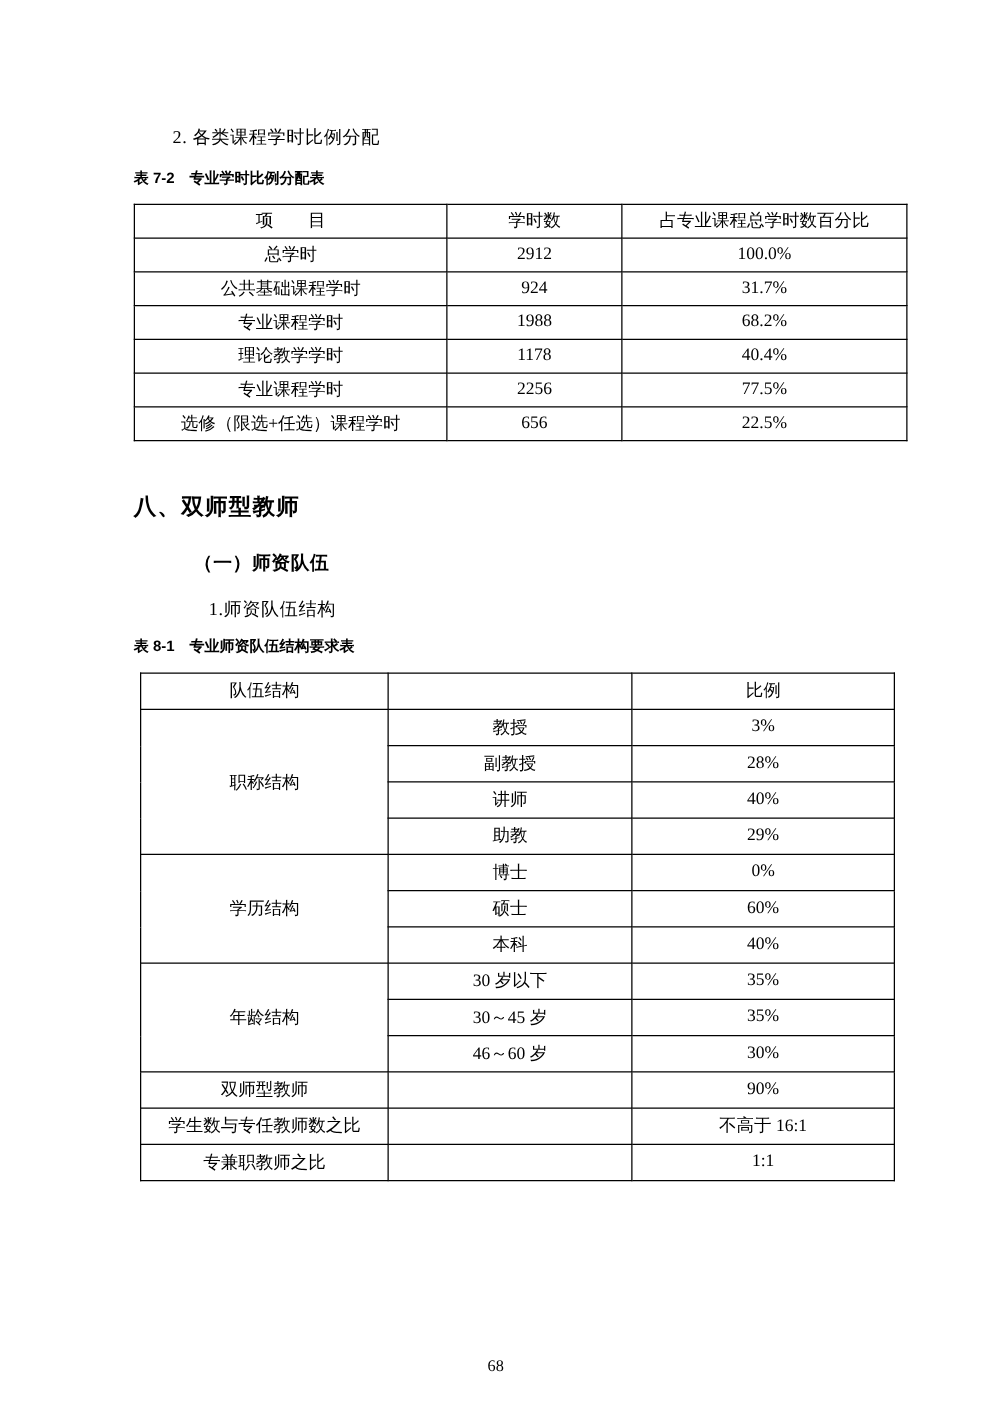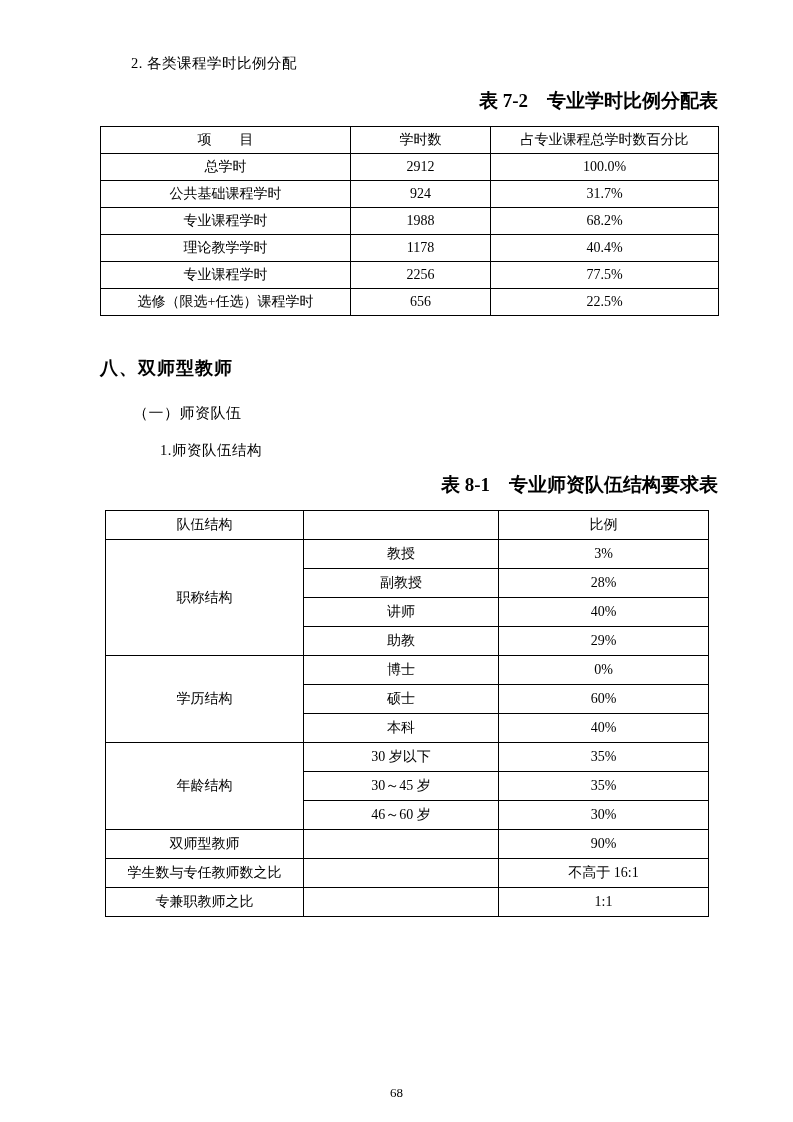--- a/index.html
+++ b/index.html
@@ -9,36 +9,36 @@
     width: 793px;
     height: 1122px;
     margin: 0 auto;
     background: #ffffff;
     color: #000000;
     font-family: "Liberation Serif", "DejaVu Serif", serif;
     overflow: hidden;
   }
   .content {
     position: absolute;
-    left: 100px;
+    left: 107px;
     top: 0;
     width: 618px;
-    padding-top: 54px;
+    padding-top: 100px;
   }
   .list-heading {
     font-size: 14.5px;
     margin-left: 31px;
     letter-spacing: 0.5px;
   }
   .table-caption {
     margin-top: 15px;
-    text-align: right;
+    text-align: left;
     font-weight: bold;
-    font-size: 19px;
-    font-family: Liberation Serif, serif;
+    font-size: 12px;
+    font-family: Liberation Sans, sans-serif;
   }
   table {
     border-collapse: collapse;
     table-layout: fixed;
     margin-top: 12px;
     border-radius: 23px;
   }
   .t72 { width: 618px; border: 1.5px solid #000; }
   .t81 { width: 603px; margin-left: 5px; border: 1.5px solid #000; }
   td {
@@ -52,23 +52,23 @@
   .t81 td { height: 29px; }
   .section-heading {
     margin-top: 40px;
     font-size: 18px;
     font-weight: bold;
     font-family: "Liberation Sans", "DejaVu Sans", sans-serif;
     letter-spacing: 1px;
   }
   .subsection-heading {
     margin-top: 24px;
-    margin-left: 33px;
+    margin-left: 48px;
     font-size: 15px;
-    font-weight: normal;
+    font-weight: bold;
     font-family: "Liberation Sans", "DejaVu Sans", sans-serif;
     letter-spacing: 0.5px;
   }
   .subsub-heading {
     margin-top: 18px;
     margin-left: 60px;
     font-size: 14.5px;
     letter-spacing: 0.5px;
   }
   .caption-gap { margin-top: 12px; }

